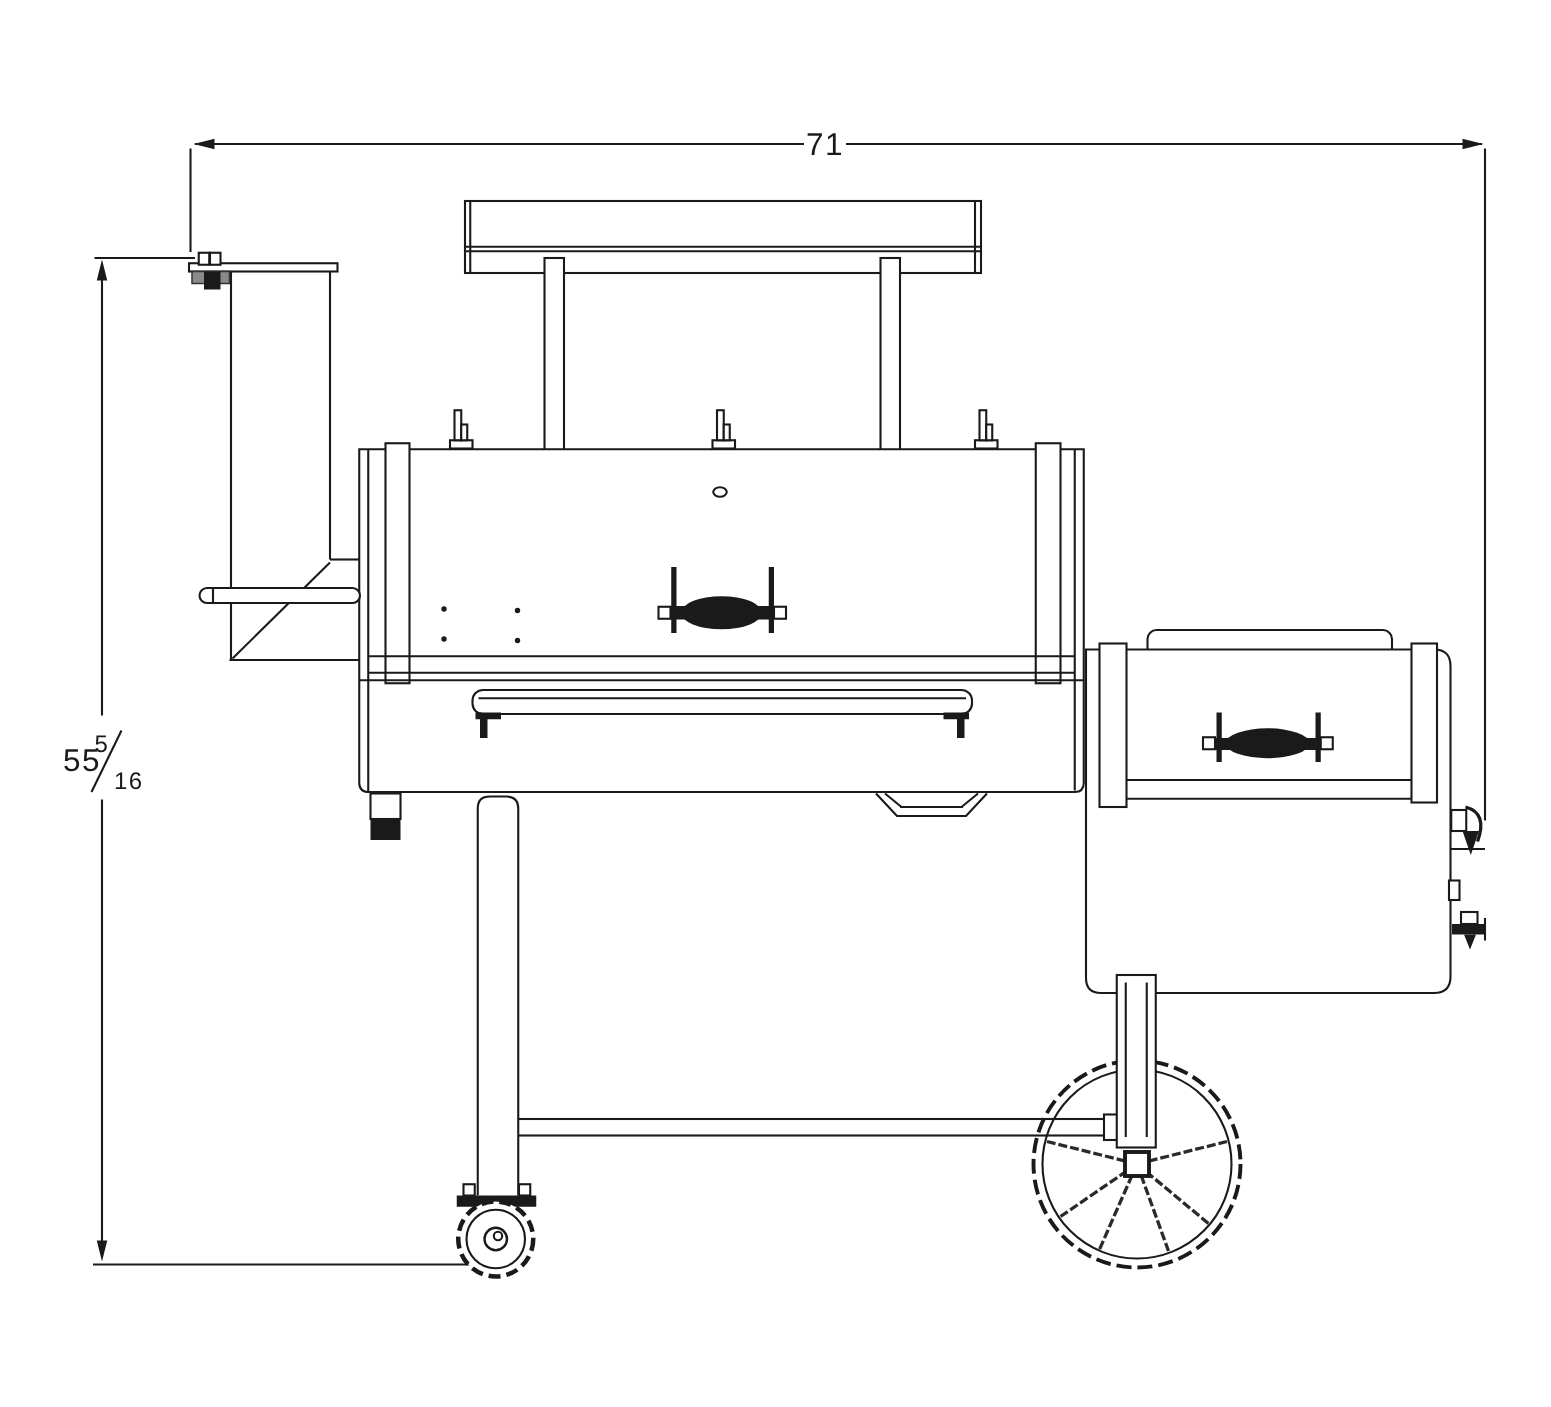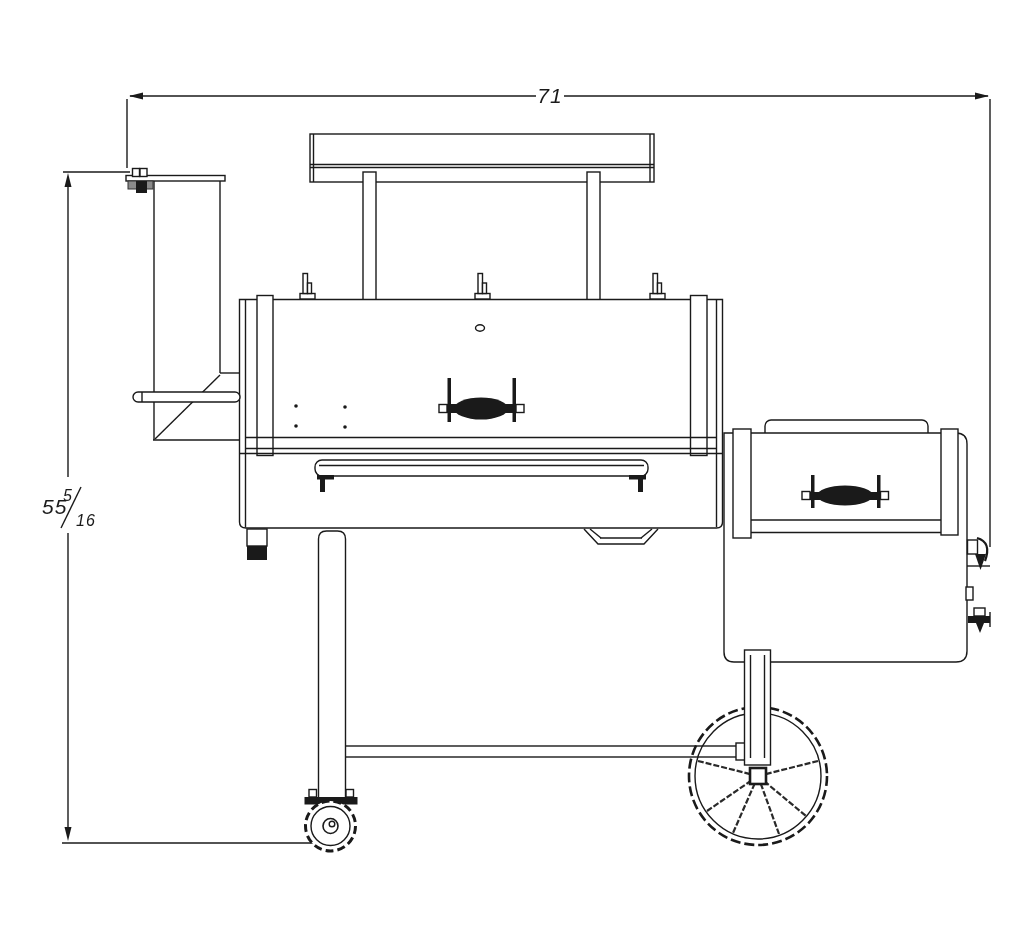--- a/index.html
+++ b/index.html
@@ -4,21 +4,20 @@
 <style>
   :root{
     --color-line:#1a1a1a;
     --color-background:#ffffff;
     --color-gray:#8a8a8a;
   }
   html,body{margin:0;padding:0;background:var(--color-background);}
   .canvas{
     position:relative;width:850px;height:938px;background:var(--color-background);
     font-family:"Liberation Sans", sans-serif;
-    font-style:italic;
   }
   svg{display:block;}
   .ln{stroke:var(--color-line);stroke-width:1.4;fill:none;}
   .lnw{stroke:var(--color-line);stroke-width:1.4;fill:#ffffff;}
   .thick{stroke-width:2.2;}
   .fillk{fill:var(--color-line);stroke:none;}
   .dimtext{fill:var(--color-line);font-family:"Liberation Sans", sans-serif;letter-spacing:1px;}
 </style>
 </head>
 <body>

